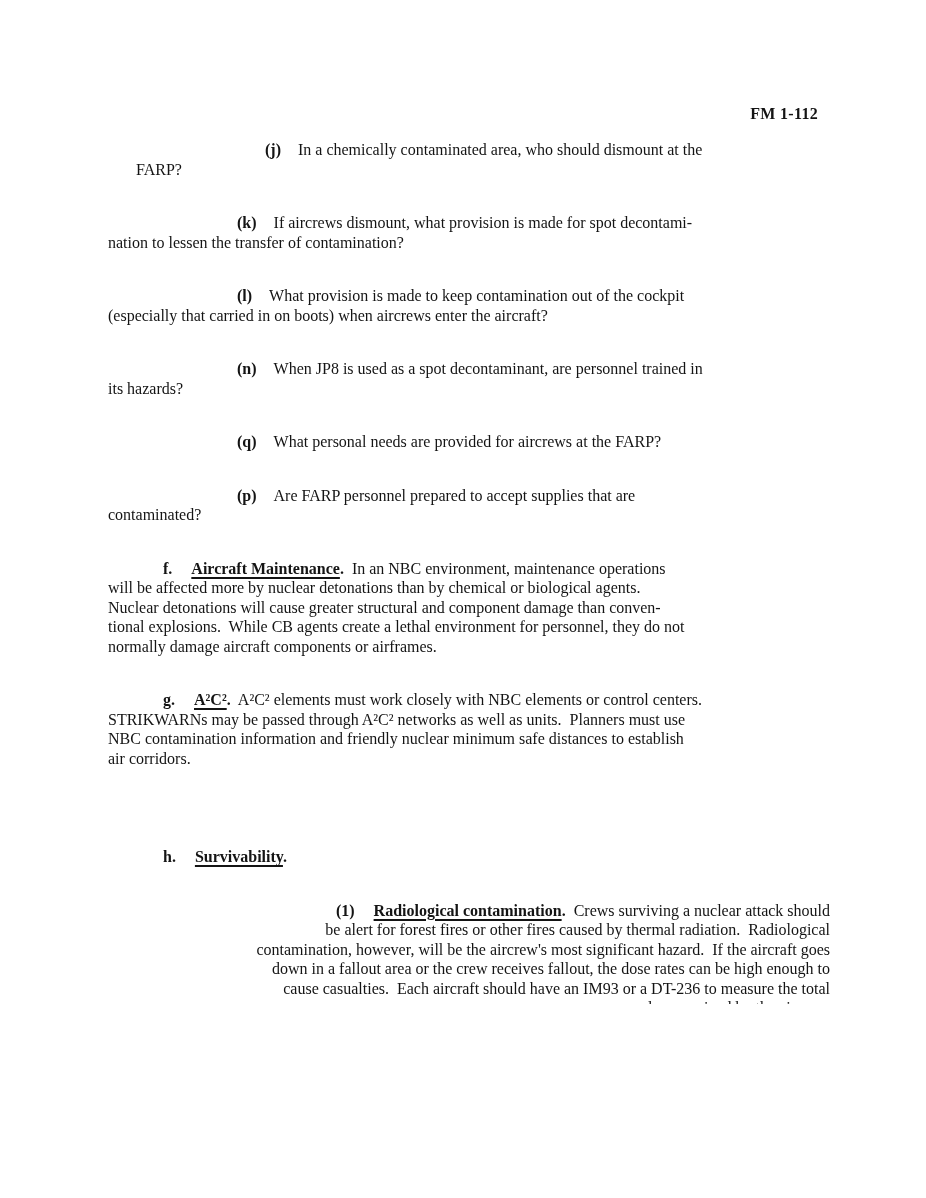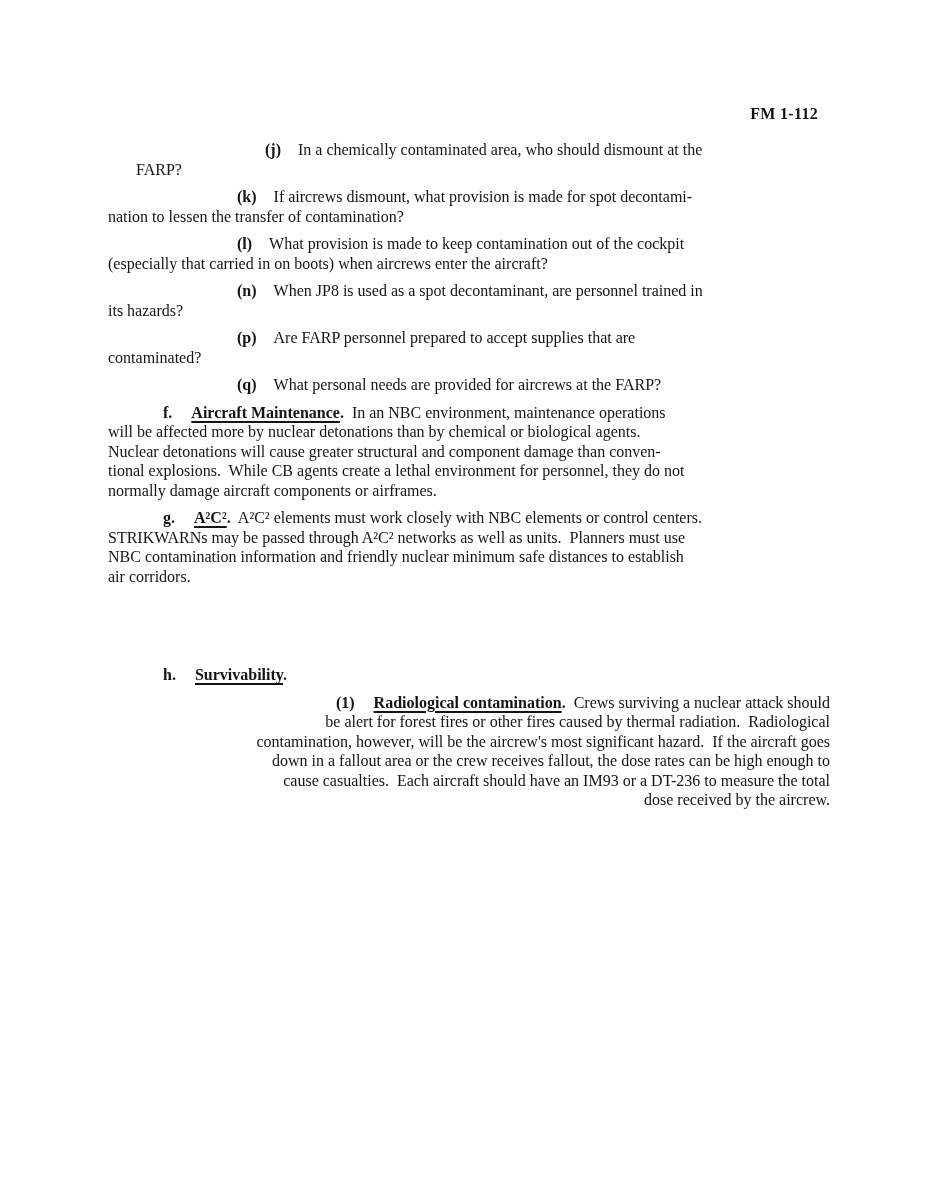--- a/index.html
+++ b/index.html
@@ -25,21 +25,21 @@
   }
   .content {
     position: absolute;
     left: 108px;
     top: 140px;
     width: 722px;
     font-size: 16px;
     line-height: 19.5px;
     white-space: pre-wrap;
   }
-  p.para { margin-top: 8px; }
+  p.para { margin-top: 34px; }
   p.para:first-child { margin-top: 0; margin-left: 28px; }
   p.q   { text-indent: 129px; }
   p.sec { text-indent: 55px; }
   p.sub { text-indent: 88px; text-align: right; }
   p.gap-before { margin-top: 79px; }
   .lbl { font-weight: bold; }
   .lbl-q { margin-right: 17px; }
   .lbl-s { margin-right: 19px; }
   .hd {
     font-weight: bold;
@@ -64,22 +64,22 @@
 <body>
 
 <div class="page">
 
   <div class="doc-header">FM 1-112</div>
 
   <div class="content"><p class="para q"><span class="lbl lbl-q">(j)</span><span>In a chemically contaminated area, who should dismount at the
 FARP?</span></p><p class="para q"><span class="lbl lbl-q">(k)</span><span>If aircrews dismount, what provision is made for spot decontami-
 nation to lessen the transfer of contamination?</span></p><p class="para q"><span class="lbl lbl-q">(l)</span><span>What provision is made to keep contamination out of the cockpit
 (especially that carried in on boots) when aircrews enter the aircraft?</span></p><p class="para q"><span class="lbl lbl-q">(n)</span><span>When JP8 is used as a spot decontaminant, are personnel trained in
-its hazards?</span></p><p class="para q"><span class="lbl lbl-q">(p)</span><span>Are FARP personnel prepared to accept supplies that are
-contaminated?</span></p><p class="para q"><span class="lbl lbl-q">(q)</span><span>What personal needs are provided for aircrews at the FARP?</span></p><p class="para sec"><span class="lbl lbl-s">f.</span><span class="hd">Aircraft Maintenance</span><span class="punct">.</span><span>  In an NBC environment, maintenance operations
+its hazards?</span></p><p class="para q"><span class="lbl lbl-q">(q)</span><span>What personal needs are provided for aircrews at the FARP?</span></p><p class="para q"><span class="lbl lbl-q">(p)</span><span>Are FARP personnel prepared to accept supplies that are
+contaminated?</span></p><p class="para sec"><span class="lbl lbl-s">f.</span><span class="hd">Aircraft Maintenance</span><span class="punct">.</span><span>  In an NBC environment, maintenance operations
 will be affected more by nuclear detonations than by chemical or biological agents.
 Nuclear detonations will cause greater structural and component damage than conven-
 tional explosions.  While CB agents create a lethal environment for personnel, they do not
 normally damage aircraft components or airframes.</span></p><p class="para sec"><span class="lbl lbl-s">g.</span><span class="hd">A²C²</span><span class="punct">.</span><span>  A²C² elements must work closely with NBC elements or control centers.
 STRIKWARNs may be passed through A²C² networks as well as units.  Planners must use
 NBC contamination information and friendly nuclear minimum safe distances to establish
 air corridors.</span></p><p class="para sec gap-before"><span class="lbl lbl-s">h.</span><span class="hd">Survivability</span><span class="punct">.</span></p><p class="para sub"><span class="lbl lbl-s">(1)</span><span class="hd">Radiological contamination</span><span class="punct">.</span><span>  Crews surviving a nuclear attack should
 be alert for forest fires or other fires caused by thermal radiation.  Radiological
 contamination, however, will be the aircrew's most significant hazard.  If the aircraft goes
 down in a fallout area or the crew receives fallout, the dose rates can be high enough to

